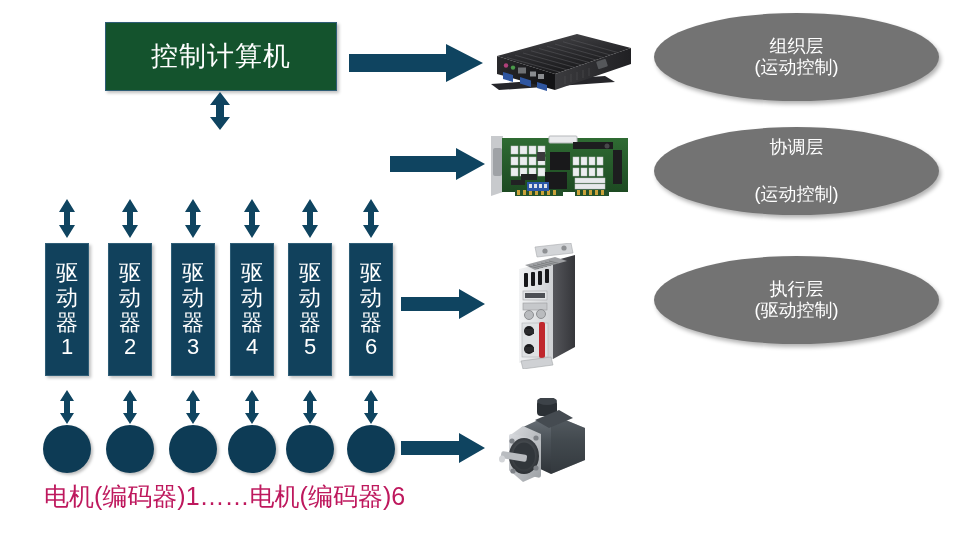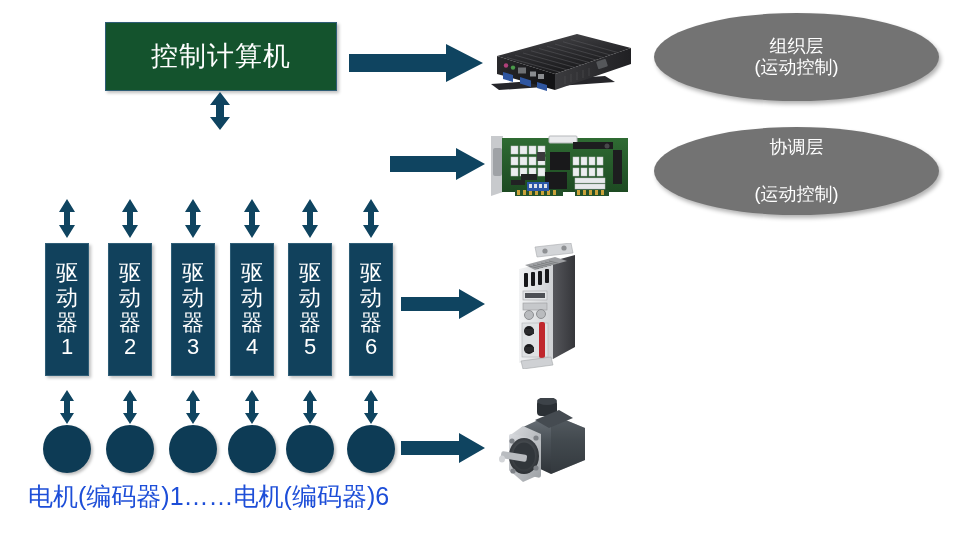--- a/index.html
+++ b/index.html
@@ -78,22 +78,23 @@
     text-align: center;
     line-height: 1.18;
     font-size: 18px;
     box-shadow: 2px 3px 4px rgba(0,0,0,0.3);
   }
   .ellipse span { display: block; }
 
   .caption {
     position: absolute;
     font-size: 25px;
-    color: #1d4ed8;
+    color: #be185d;
     white-space: nowrap;
+    margin-left: 16px;
   }
 
   svg.arrow {
     position: absolute;
     overflow: visible;
   }
   .ar-fill { fill: #0f4460; }
 
   
   .photo { position: absolute; }
@@ -452,14 +453,18 @@
   </div>
 
   <div class="ellipse" style="left:654px; top:13px; width:285px; height:88px;">
     <span>组织层</span>
     <span>(运动控制)</span>
   </div>
   <div class="ellipse" style="left:654px; top:127px; width:285px; height:88px;gap:25px;">
     <span>协调层</span>
     <span>(运动控制)</span>
   </div>
+  <div class="ellipse" style="left:654px; top:256px; width:285px; height:88px;">
+    <span>执行层</span>
+    <span>(驱动控制)</span>
+  </div>
 
 </div>
 
 </body></html>

